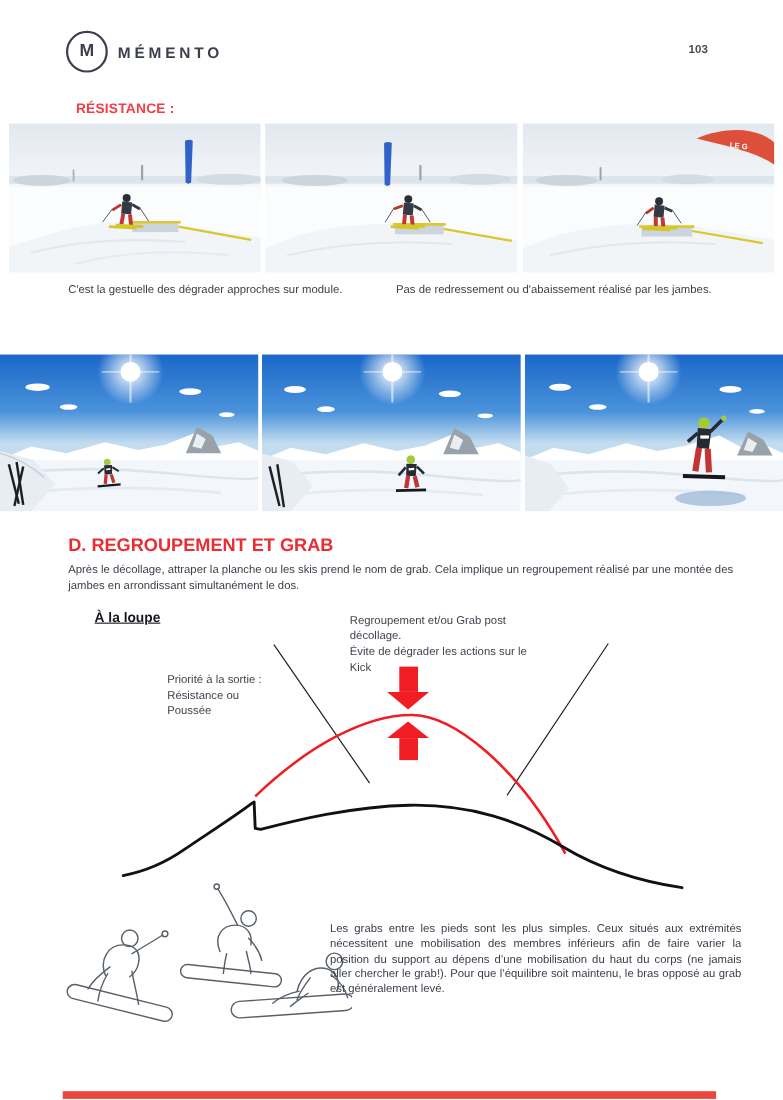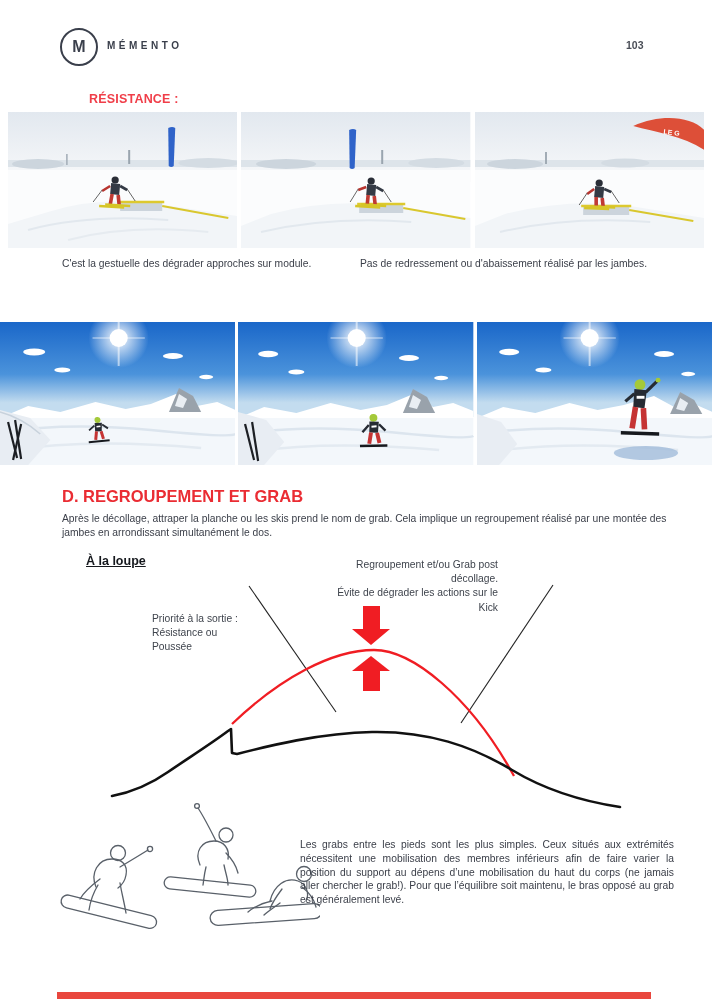--- a/index.html
+++ b/index.html
@@ -4,21 +4,21 @@
 <style>
   html,body{margin:0;padding:0;background:#ffffff;}
   .page{position:relative;width:712px;height:1000px;margin:0 auto;background:#ffffff;
         font-family:"Liberation Sans",sans-serif;color:#3a3e48;overflow:hidden;}
   .abs{position:absolute;}
 
   
   .logo-circle{position:absolute;left:60px;top:28px;width:34px;height:34px;border:2px solid #3a3f4b;
                border-radius:50%;display:flex;align-items:center;justify-content:center;
                font-weight:700;font-size:16px;color:#3a3f4b;}
-  .brand{position:absolute;left:107px;top:40px;font-size:10px;font-weight:700;letter-spacing:3.5px;color:#3a3f4b;}
+  .brand{position:absolute;left:107px;top:40px;font-size:14px;font-weight:700;letter-spacing:3.5px;color:#3a3f4b;}
   .pagenum{position:absolute;left:626px;top:39px;font-size:10.5px;font-weight:700;color:#4a4e57;}
 
   
   .h-red-sm{font-size:12.5px;font-weight:800;color:#f03e49;letter-spacing:.2px;}
   .h-red-lg{font-size:16.5px;font-weight:800;color:#ea2c33;}
   .loupe{font-size:12.5px;font-weight:800;color:#15181d;text-decoration:underline;margin-left:24px;}
 
   .caption{font-size:10.3px;color:#3a3e48;line-height:1.3;}
   .body-text{font-size:10.3px;color:#3a3e48;line-height:1.34;}
   .pre{white-space:pre-line;}
@@ -36,21 +36,21 @@
 <body>
 
 <div class="page">
 
   <div class="logo-circle">
     <span>M</span>
   </div>
   <div class="brand">MÉMENTO</div>
   <div class="pagenum">103</div>
 
-  <div class="abs h-red-sm" style="left:74px;top:92px;padding-left:15px;">RÉSISTANCE :</div>
+  <div class="abs h-red-sm" style="left:54px;top:92px;padding-left:15px;">RÉSISTANCE :</div>
 
   <div class="photo-row1">
 
     <div class="frame">
       <svg viewBox="0 0 229 136" preserveAspectRatio="none">
         <defs>
           <linearGradient id="sky1" x1="0" y1="0" x2="0" y2="1">
             <stop offset="0" stop-color="#e2e8ef"></stop>
               <stop offset="1" stop-color="#f8f9fa"></stop>
           </linearGradient>
@@ -269,21 +269,21 @@
     </div>
   </div>
 
   <div class="abs body-text" style="left:62px;top:512px;width:608px;">Après le décollage, attraper la planche ou les skis prend le nom de grab. Cela implique un regroupement réalisé par une montée des jambes en arrondissant simultanément le dos.</div>
   <div class="abs h-red-lg" style="left:62px;top:487px;">D. REGROUPEMENT ET GRAB</div>
   <div class="abs loupe" style="left:62px;top:554px;">À la loupe</div>
 
   <div class="abs annot pre" style="left:152px;top:592px;width:140px;margin-top:20px;">Priorité à la sortie :
 Résistance ou
 Poussée</div>
-  <div class="abs annot pre" style="left:318px;top:558px;width:180px;text-align:right;">Regroupement et/ou Grab post
+  <div class="abs annot pre" style="left:318px;top:558px;width:180px;">Regroupement et/ou Grab post
 décollage.
 Évite de dégrader les actions sur le
 Kick</div>
 
   <svg class="abs" style="left:0;top:550px;" width="712" height="330" viewBox="0 0 712 330">
     <line x1="249" y1="36" x2="336" y2="162" stroke="#222222" stroke-width="1.1"></line>
     <line x1="553" y1="35" x2="461" y2="173" stroke="#222222" stroke-width="1.1"></line>
     <g fill="#f01d23">
       <rect x="363" y="56" width="17" height="23"></rect>
       <polygon points="352,79 390,79 371,95"></polygon>

